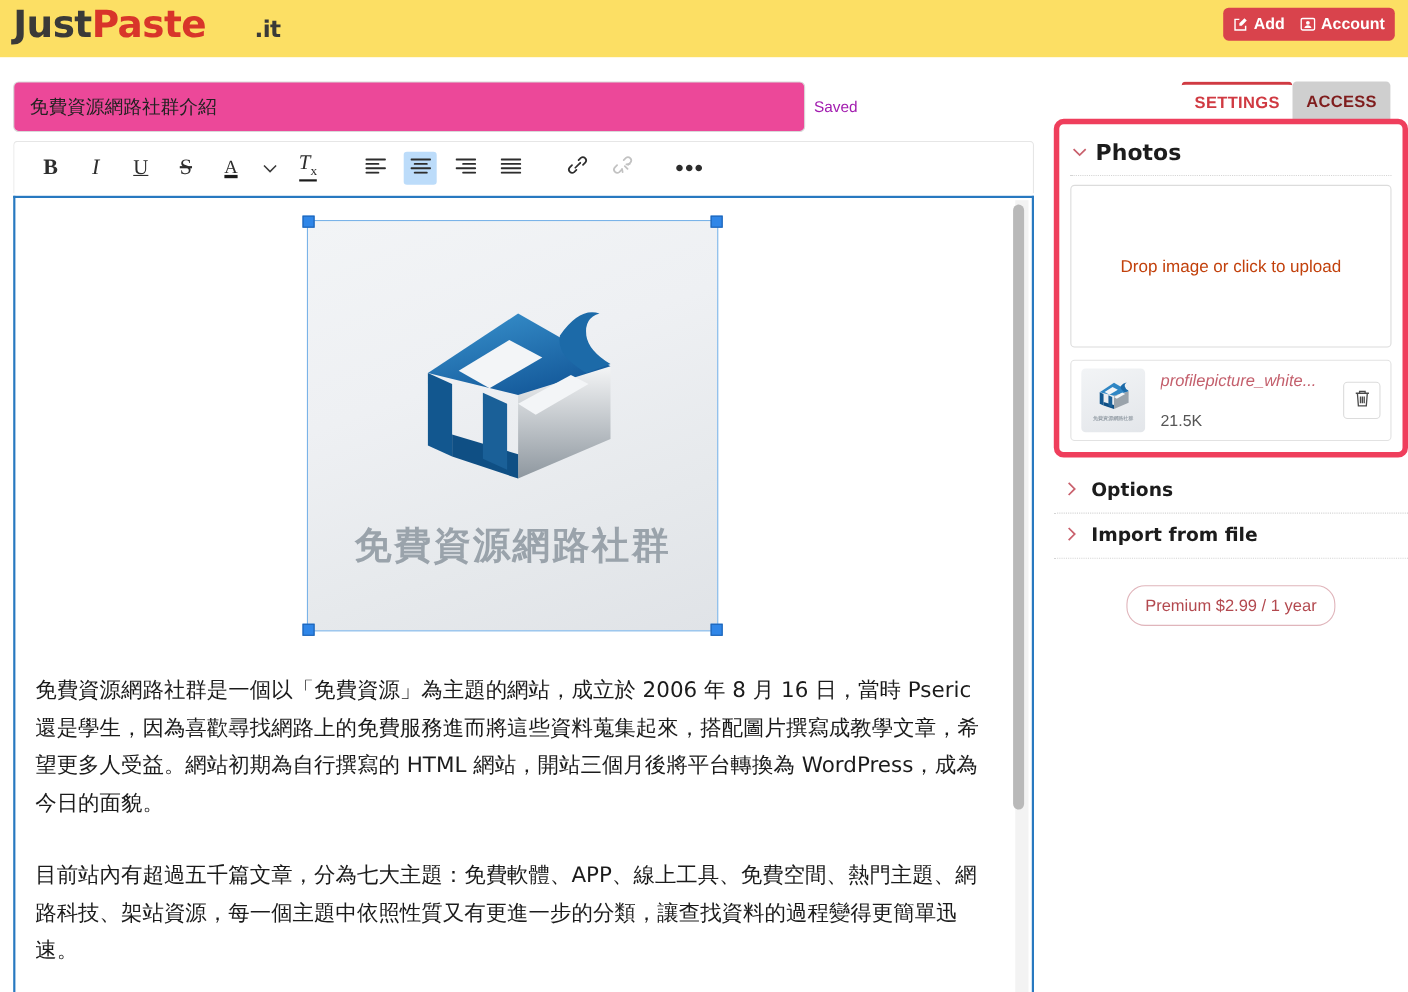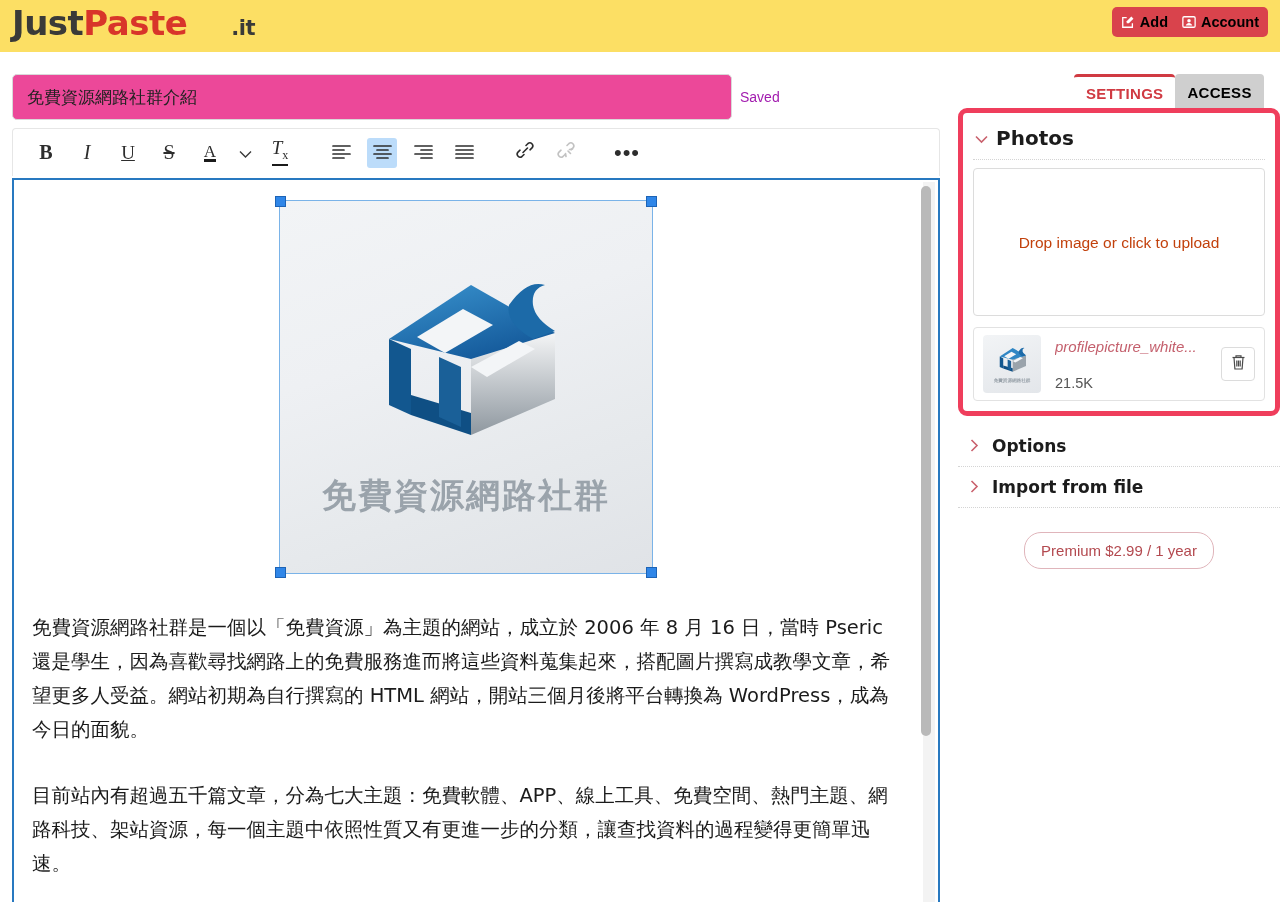--- a/index.html
+++ b/index.html
@@ -31,21 +31,21 @@
     position: absolute; right: 12px; top: 7px;
     background: #d9434c;
     border-radius: 5px;
     height: 30px;
     display: flex; align-items: center;
     padding: 0 9px;
     gap: 14px;
   }
   .hdr-btn {
     display: flex; align-items: center; gap: 5px;
-    color: #000000; font-size: 14.5px; font-weight: bold;
+    color: #ffffff; font-size: 14.5px; font-weight: bold;
     cursor: pointer;
     line-height: 1;
   }
   .hdr-ico { display: inline-block; width: 14px; height: 14px; }
   .hdr-ico svg { display: block; }
 
   
   .title-row {
     position: absolute; top: 74px; left: 12px;
     width: 1256px; height: 46px;
@@ -91,21 +91,21 @@
   
   .settings-tabs {
     position: absolute; left: 1074px; top: 74px;
     display: flex; height: 36px;
   }
   .set-tab {
     display: flex; align-items: center; justify-content: center;
     height: 36px; padding: 0 12px;
     font-size: 15px; font-weight: bold; letter-spacing: 0.3px;
     cursor: pointer;
-    background: #cfcfcf; color: #000000;
+    background: #cfcfcf; color: #7f1d1d;
     border-radius: 4px 4px 0 0;
   }
   .set-tab.active {
     background: #ffffff; color: #d03a42;
     border-top: 3px solid #d03a42;
   }
 
   
   .toolbar {
     position: absolute; top: 128px; left: 12px;

